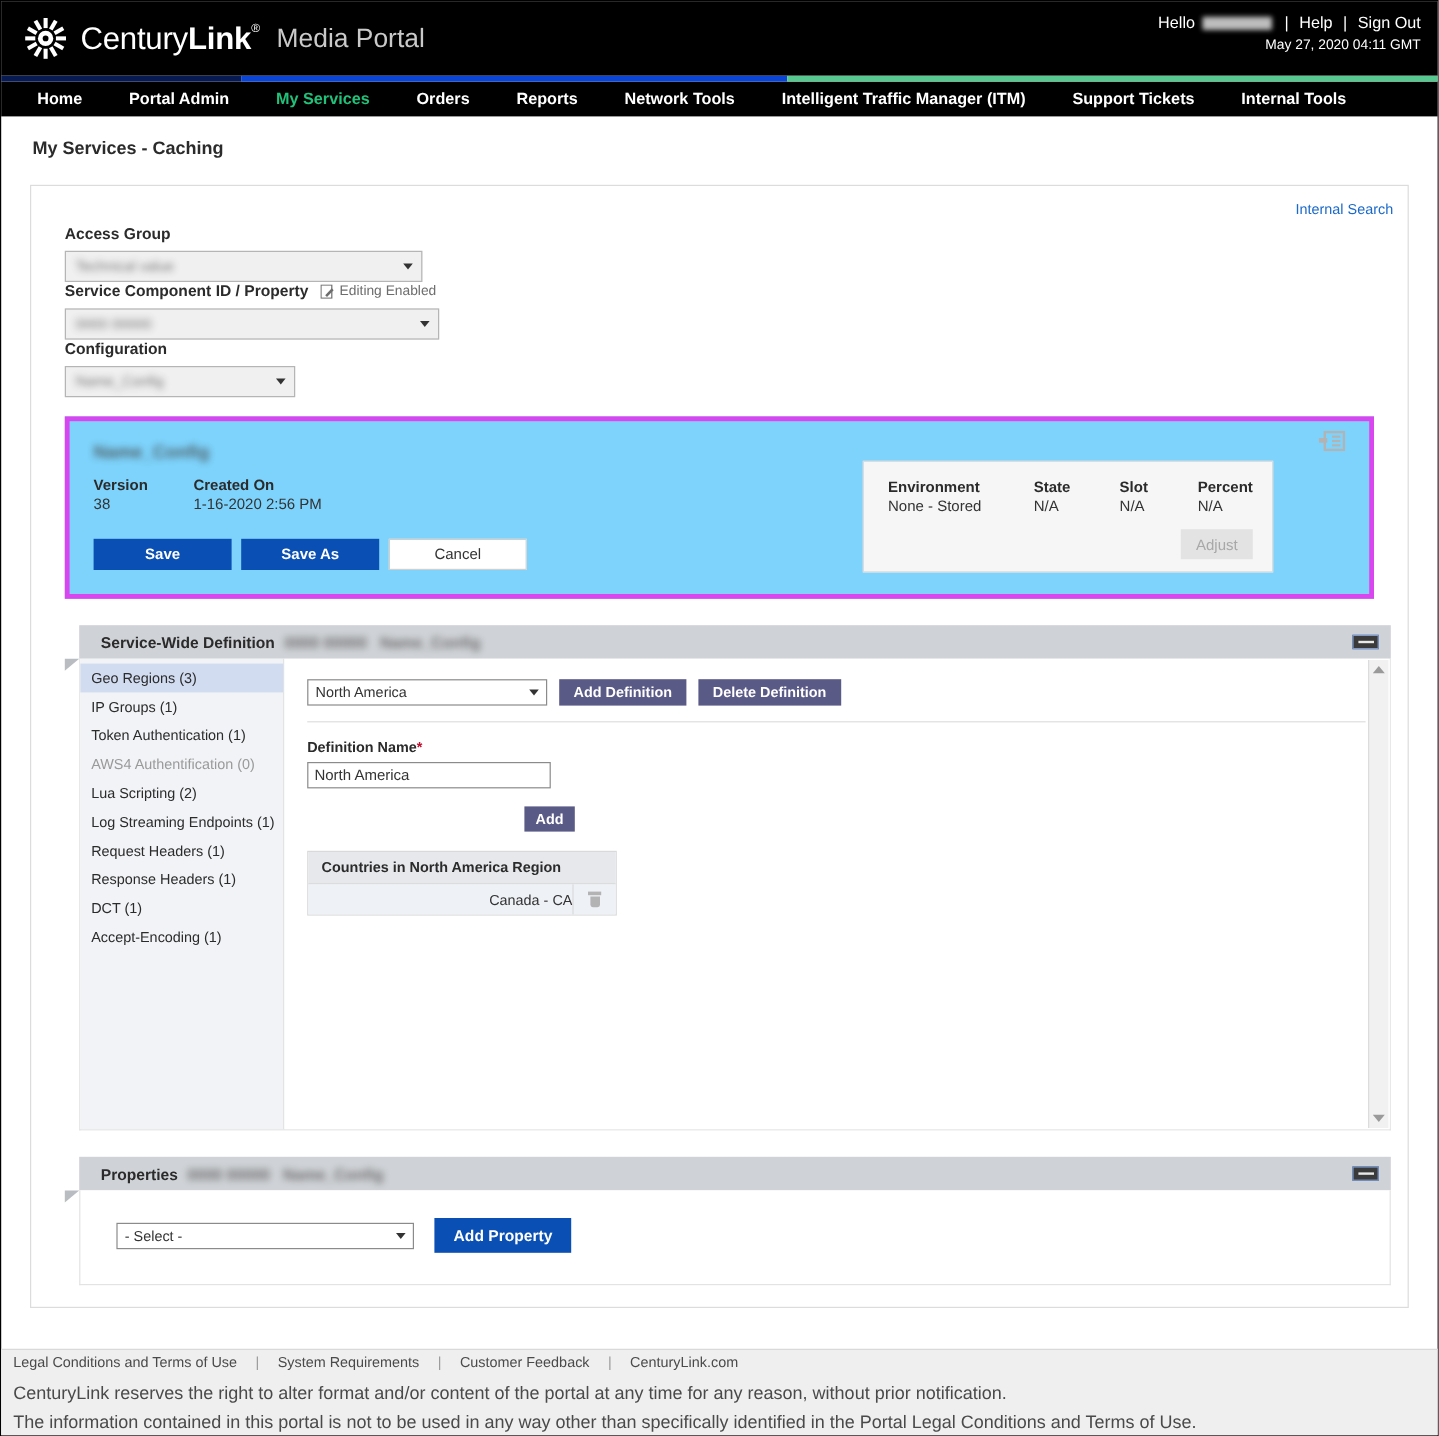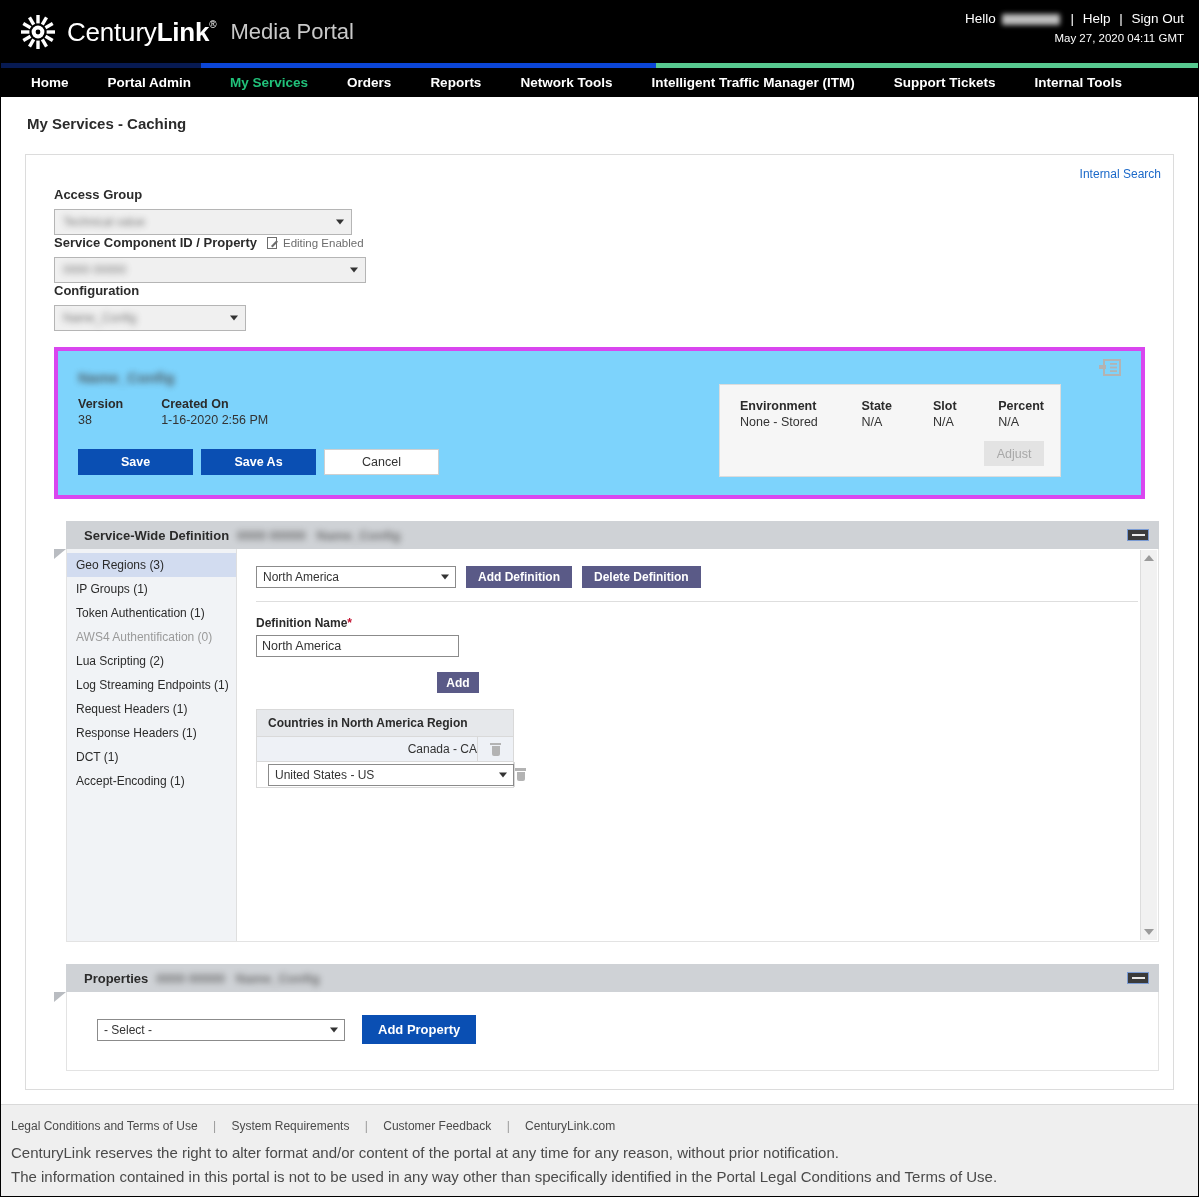--- a/index.html
+++ b/index.html
@@ -151,21 +151,21 @@
   .tri-dn { width:0;height:0;border-left:5px solid transparent;border-right:5px solid transparent;border-top:6px solid #9a9a9a; }
 
   
   .propbody { padding:23px 0 26px 30px; display:flex; align-items:center; gap:17px; }
   .prop-sel { width:248px; height:22px; }
   .btn-addprop { background:#0a4fb3; color:#fff; border:none; height:29px; padding:0 16px; font-size:13px;
                  font-weight:700; font-family:"Liberation Sans", sans-serif; cursor:pointer; }
 
   
   .footer { position:absolute; left:0; right:0; bottom:0; background:#efefef; border-top:1px solid #d9d9d9;
-            padding:14px 0 0 10px; height:92px; }
+            padding:3px 0 0 10px; height:72px; }
   .flinks { font-size:12px; color:#4a4a4a; }
   .flinks a { color:#4a4a4a; text-decoration:none; }
   .flinks .sp { margin:0 12px; color:#9a9a9a; }
   .fnote { margin-top:8px; font-size:15px; color:#4a4a4a; line-height:1.6; }
 </style>
 </head>
 <body>
 
 <div class="page">
 
@@ -396,34 +396,20 @@
               <div class="ct-hdr">Countries in North America Region</div>
               <div class="ct-row alt">
                 <div class="ct-cell">Canada - CA</div>
                 <div class="ct-del">
                   <span class="trash">
                       <i class="lid"></i>
                       <i class="body"></i>
                     </span>
                 </div>
               </div>
-              <div class="ct-row">
-                <div class="ct-cell">
-                  <div class="inp">
-                    <span>United States - US</span>
-                    <span class="caret"></span>
-                  </div>
-                </div>
-                <div class="ct-del">
-                  <span class="trash">
-                      <i class="lid"></i>
-                      <i class="body"></i>
-                    </span>
-                </div>
-              </div>
             </div>
           </div>
 
           <div class="vscroll">
             <div class="arr up">
                 <span class="tri-up"></span>
               </div>
             <div class="arr dn">
                 <span class="tri-dn"></span>
               </div>

